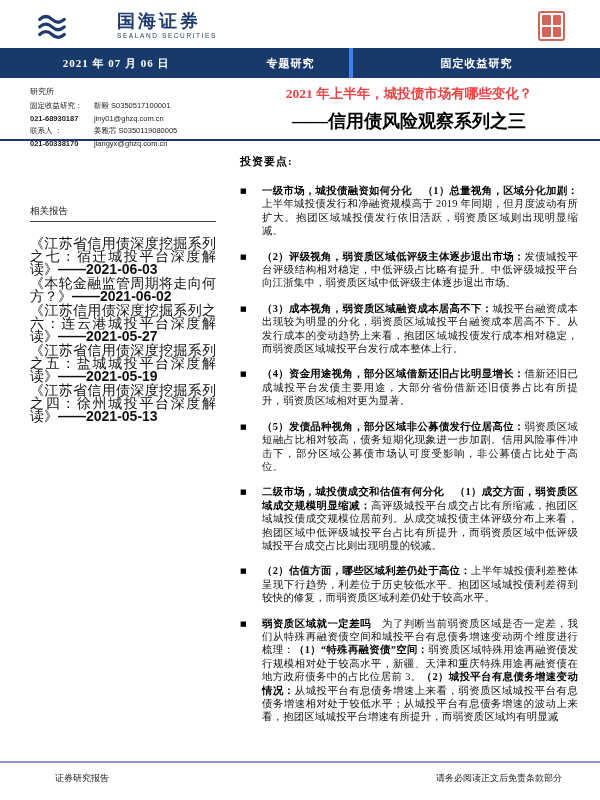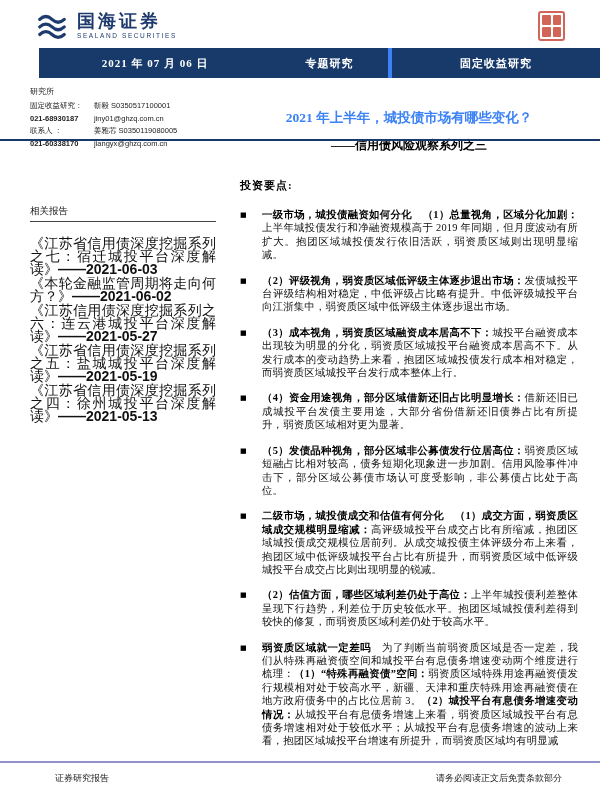--- a/index.html
+++ b/index.html
@@ -4,33 +4,33 @@
 <style>
   * { margin:0; padding:0; box-sizing:border-box; }
   html,body { width:600px; }
   body { font-family:"Liberation Serif","DejaVu Serif",serif; background:#ffffff; }
   .page { position:relative; width:600px; height:800px; background:#fff; overflow:hidden; }
 
   
   .report-header { height:48px; display:flex; align-items:center; justify-content:space-between;
                    padding:4px 35px 0 35px; }
   .brand { display:flex; align-items:center; gap:8px; }
-  .brand-text { display:flex; flex-direction:column; line-height:1; }
+  .brand-text { display:flex; flex-direction:column; line-height:1;margin-left:40px; }
   .brand-cn { font-size:18px; font-weight:bold; color:#1E3A6E; letter-spacing:3px;
               font-family:"Liberation Sans","DejaVu Sans",sans-serif; }
   .brand-en { font-size:6.5px; color:#1E3A6E; letter-spacing:1.6px; margin-top:3px;
               font-family:"Liberation Sans","DejaVu Sans",sans-serif; }
   .seal { width:27px; height:30px; border:2px solid #C84B3B; border-radius:3px;
           display:grid; grid-template-columns:1fr 1fr; grid-template-rows:1fr 1fr;
           gap:2px; padding:2px; opacity:.85; }
   .seal i { background:#C84B3B; border-radius:1px; display:block; }
 
   
   .info-band { height:30px; background:#173A6B; display:flex; color:#fff;
-               font-weight:bold; font-size:11px; letter-spacing:1px;margin-left:39px; }
+               font-weight:bold; font-size:11px; letter-spacing:1px; }
   .info-band .cell { display:flex; align-items:center; justify-content:center; }
   .cell-date { width:232px; }
   .cell-topic { width:117px; }
   .cell-dept { flex:1; border-left:4px solid #3b82f6; }
 
   
   .content { display:flex; padding:6px 22px 0 30px; }
   .sidebar { width:186px; flex-shrink:0; }
   .main { flex:1; padding-left:24px; }
 
@@ -44,23 +44,23 @@
   .related-title { font-size:9.5px; color:#111; padding-bottom:3px;
                    border-bottom:1px solid #444; margin-bottom:15px; }
   .report-list { list-style:none; }
   .report-list li { font-size:14px; line-height:13px; color:#111; margin-bottom:1px;
                     text-align:justify; }
   .report-list .rdate { font-family:"Liberation Sans","DejaVu Sans",sans-serif;
                         font-weight:bold; }
 
   .page-rule { position:absolute; top:139px; left:0; right:0; height:2px; background:#173A6B; }
 
-  .doc-title { text-align:center; font-size:13.5px; font-weight:bold; color:#3b82f6;
-               margin-top:24px; line-height:19px; }
-  .doc-subtitle { text-align:center; font-size:12px; font-weight:bold; color:#000;
+  .doc-title { text-align:center; font-size:13.5px; font-weight:bold; color:#ef4444;
+               margin-top:0; line-height:19px; }
+  .doc-subtitle { text-align:center; font-size:18px; font-weight:bold; color:#000;
                   margin-top:9px; line-height:18px; }
   .key-points { font-size:11px; font-weight:bold; margin-top:24px; letter-spacing:1px; }
 
   .bullets { list-style:none; margin-top:15px; }
   .bullets li { display:flex; margin-bottom:12px; }
   .marker { width:22px; flex-shrink:0; font-size:7px; line-height:13.4px; padding-top:1px;
             font-family:"DejaVu Sans",sans-serif; color:#000; }
   .btext { flex:1; font-size:10.4px; line-height:13.4px; color:#111;
            text-align:justify; letter-spacing:.2px; }
   .btext .bold { font-weight:bold; color:#000; }

